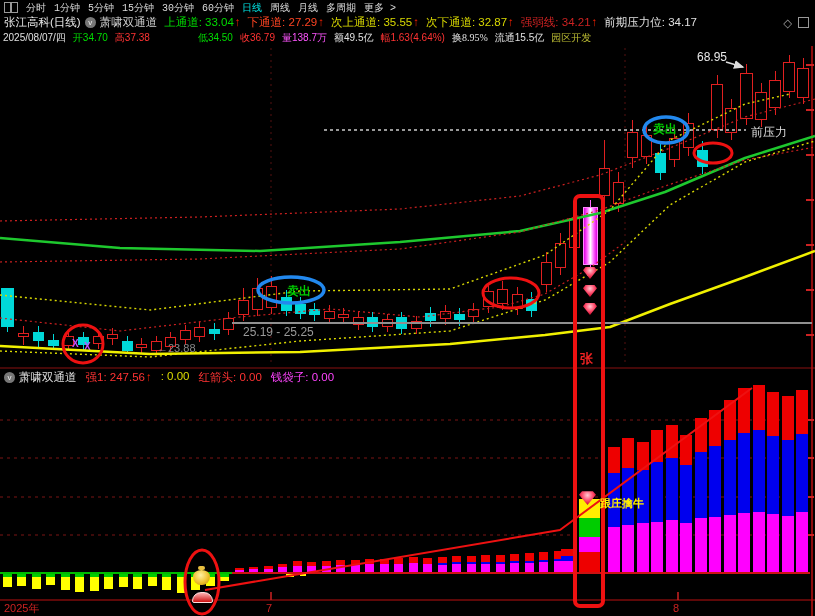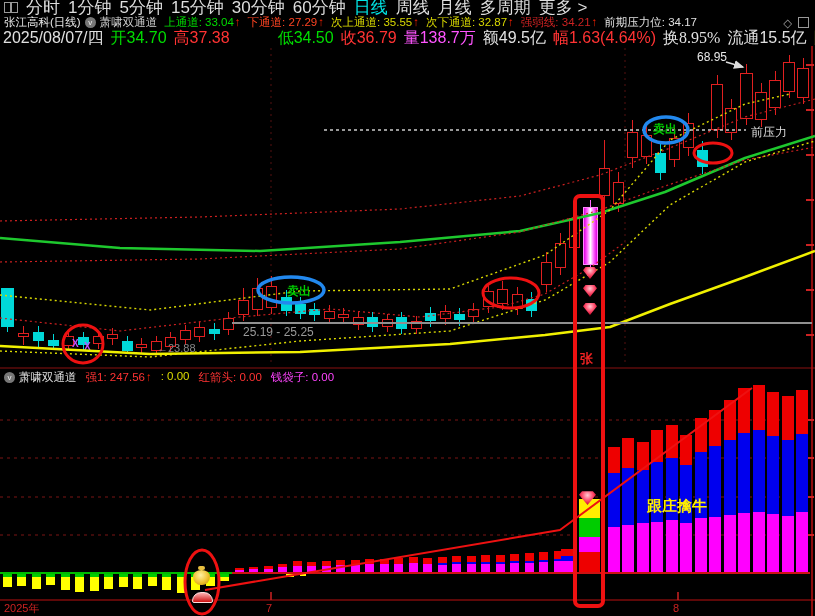--- a/index.html
+++ b/index.html
@@ -1,28 +1,28 @@
 <!DOCTYPE html>
 <html><head>
 <meta charset="utf-8">
 <style>
   html,body{margin:0;padding:0;background:#000;}
   .app{position:relative;width:815px;height:616px;background:#000;overflow:hidden;
        font-family:"Liberation Sans","DejaVu Sans",sans-serif;}
   .bar{position:absolute;left:0;right:0;display:flex;align-items:center;color:#ddd;
        white-space:nowrap;z-index:40;background:#000;}
-  .menubar{top:0;height:15px;font-size:17px;border-bottom:4px solid #404040;}
+  .menubar{top:0;height:15px;font-size:10px;border-bottom:4px solid #404040;font-family:Liberation Mono, monospace;}
   .menu-item{padding:0 4px;cursor:default;}
   .menu-item.active{color:#00e5e5;}
   .menu-right{margin-left:auto;display:flex;}
   .menu-right .menu-item{border-left:1px solid #3a3a3a;padding:0 6px;}
   .win-icon{display:inline-block;width:12px;height:9px;border:1px solid #999;margin:0 4px;
             background:linear-gradient(90deg,#000 45%,#999 45%,#999 55%,#000 55%);}
   .quotebar{top:15px;height:15px;font-size:11.5px;}
-  .ohlcbar{top:30px;height:16px;font-size:16px;}
+  .ohlcbar{top:30px;height:16px;font-size:10px;}
   .f{margin-left:7px;}
   .arrow{color:#ff2200;margin-left:1px;}
   .badge-icon{display:inline-block;width:11px;height:11px;border-radius:50%;background:#777;
               color:#eee;font-size:8px;line-height:11px;text-align:center;margin:0 4px;}
   .q-icons{margin-left:auto;display:flex;align-items:center;color:#999;}
   .q-icons span{margin-right:6px;}
   .sq-icon{display:inline-block;width:9px;height:9px;border:1px solid #999;}
   .chart-root{position:absolute;left:0;top:46px;width:815px;height:570px;}
   svg.layer{position:absolute;left:0;top:0;pointer-events:none;}
   .candle{position:absolute;z-index:10;}
@@ -532,21 +532,21 @@
       <div class="bag-neck" style="left: 198px; top: 520px;"></div>
       <div class="bag-body" style="left: 193px; top: 524px;"></div>
       <div class="mound" style="left: 192px; top: 546px;"></div>
       <div class="anno-text" style="left: 697px; top: 5px; color: rgb(232, 232, 232); font-size: 12px;">68.95</div>
       <div class="anno-text" style="left: 751px; top: 80px; color: rgb(221, 221, 221); font-size: 12px;">前压力</div>
       <div class="anno-text" style="left: 287px; top: 239px; color: rgb(0, 204, 0); font-size: 12px; font-weight: bold;">卖出</div>
       <div class="anno-text" style="left: 653px; top: 77px; color: rgb(0, 204, 0); font-size: 12px; font-weight: bold;">卖出</div>
       <div class="anno-text" style="left: 243px; top: 280px; color: rgb(153, 153, 153); font-size: 12px;">25.19 - 25.25</div>
       <div class="anno-text" style="left: 157px; top: 297px; color: rgb(136, 136, 136); font-size: 11px;">←23.88</div>
       <div class="anno-text" style="left: 580px; top: 306px; color: rgb(238, 34, 34); font-size: 13px; font-weight: bold;">张</div>
-      <div class="anno-text" style="left: 600px; top: 452px; color: rgb(255, 238, 0); font-size: 15px; font-weight: bold; padding-left: 47px;">跟庄擒牛</div>
+      <div class="anno-text" style="left: 600px; top: 452px; color: rgb(255, 238, 0); font-size: 11px; font-weight: bold;">跟庄擒牛</div>
     </div>
 
   <div class="subtitle">
     <span class="badge-icon" style="margin-left:0;">v</span>
     <span style="color:#e0e0e0;">萧啸双通道</span>
     <span id="sub-fields" style="display:flex;">
         <span class="f"><span style="color: rgb(255, 51, 51);">强1: 247.56</span><span class="arrow">↑</span></span>
         <span class="f"><span style="color: rgb(221, 221, 0);">: 0.00</span></span>
         <span class="f"><span style="color: rgb(255, 51, 51);">红箭头: 0.00</span></span>
         <span class="f"><span style="color: rgb(255, 68, 255);">钱袋子: 0.00</span></span>

